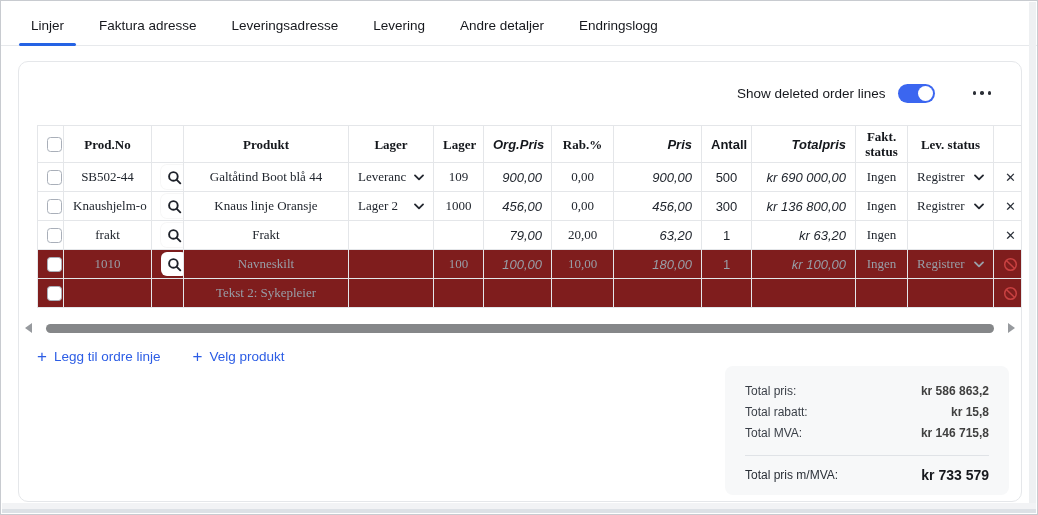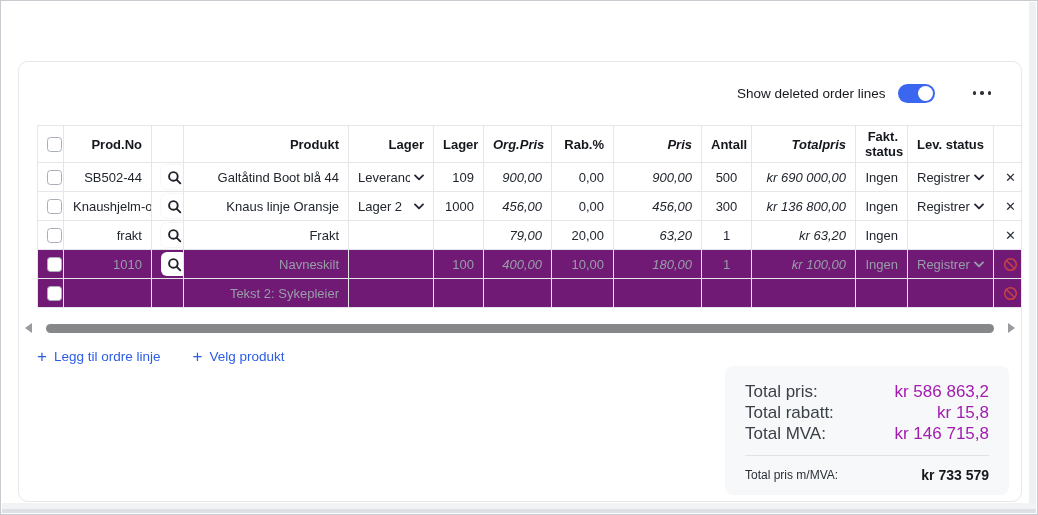--- a/index.html
+++ b/index.html
@@ -20,24 +20,24 @@
   .toggle-label { font-size:13.5px; color:#16181d; margin-right:12px; }
   .toggle { width:37px; height:19px; border-radius:10px; background:#3b66f0; position:relative; cursor:pointer; }
   .toggle .knob { position:absolute; top:2px; right:2px; width:15px; height:15px; border-radius:50%; background:#fff; }
   .dots { display:flex; gap:4px; margin-left:36px; cursor:pointer; padding:4px 2px; }
   .dots i { width:3.5px; height:3.5px; border-radius:50%; background:#2a2e35; }
 
   
   table { border-collapse:collapse; table-layout:fixed; width:984px; margin:21px 0 0 18px; font-size:13px; color:#21262e; }
   th, td { border:1px solid #e4e6e9; padding:0 9px; height:29px; overflow:hidden; white-space:nowrap; }
   th { height:37px; font-size:13px; font-weight:700; color:#14171c; white-space:normal; line-height:15px; }
-  tr.deleted td { background:#701a75; color:#989ea7; }
+  tr.deleted td { background:#7f1d1d; color:#989ea7; }
   td.al-r, th.al-r { text-align:right;font-style:italic; }
   td.al-c, th.al-c { text-align:center; }
-  td.al-l, th.al-l { text-align:right; }
+  td.al-l, th.al-l { text-align:center;font-family:Liberation Serif, serif; }
   .checkbox { width:15px; height:15px; border:1px solid #a9afb9; border-radius:3.5px; background:#fff; margin:0 auto; cursor:pointer; }
   .search-btn { width:26px; height:24px; background:#fff; border:none; border-radius:6px; display:flex; align-items:center; justify-content:center; cursor:pointer; box-shadow:0 0 0 1px rgba(0,0,0,0.03); }
   .sel { display:flex; align-items:center; justify-content:space-between; cursor:pointer; }
   .sel .sel-txt { overflow:hidden; white-space:nowrap; }
   .sel svg { flex:0 0 auto; margin-left:4px; }
   .x-btn { background:none; border:none; font-size:13px; color:#2a2f38; cursor:pointer; line-height:1; padding:2px; }
 
   
   .hscroll { display:flex; align-items:center; margin:15px 6px 0 6px; height:10px; }
   .arr { width:0; height:0; border-style:solid; cursor:pointer; }
@@ -46,38 +46,46 @@
   .track { flex:1; height:9px; position:relative; }
   .thumb { position:absolute; left:8px; right:8px; top:0; height:9px; background:#858789; border-radius:5px; cursor:grab; }
 
   
   .links { display:flex; gap:32px; margin:15px 0 0 18px; }
   .link { display:flex; align-items:center; gap:7px; color:#2c5de5; font-size:13.5px; font-weight:500; cursor:pointer; }
   .link .plus { font-size:17px; font-weight:400; line-height:1; }
 
   
   .totals { position:absolute; right:12px; top:304px; width:284px; background:#f7f8f9; border-radius:8px; padding:15px 20px 12px 20px; }
-  .t-row { display:flex; justify-content:space-between; line-height:21px; font-size:17px; }
+  .t-row { display:flex; justify-content:space-between; line-height:21px; font-size:12px; }
   .t-row .t-label { color:#3a3f47; }
-  .t-row .t-value { color:#a21caf; font-weight:400; }
+  .t-row .t-value { color:#404040; font-weight:700; }
   .t-div { border-top:1px solid #e0e3e7; margin:11px 0; }
   .t-grand { display:flex; justify-content:space-between; align-items:center; }
   .t-grand .t-label { font-size:12px; color:#2a2f37; }
   .t-grand .t-value { font-size:14px; font-weight:700; color:#16181d; }
 
   
   .v-strip { position:absolute; top:1px; bottom:11px; right:1px; width:7px; background:#eef0f2; }
   .b-strip1 { position:absolute; left:1px; right:1px; bottom:5px; height:6px; background:#f2f3f5; }
   .b-strip2 { position:absolute; left:1px; right:1px; bottom:1px; height:4px; background:#dde1e6; }
 </style>
 </head>
 <body>
 
 <div class="page">
 
+  <div class="tabs" id="tabs">
+      <div class="tab active">Linjer</div>
+      <div class="tab">Faktura adresse</div>
+      <div class="tab">Leveringsadresse</div>
+      <div class="tab">Levering</div>
+      <div class="tab">Andre detaljer</div>
+      <div class="tab">Endringslogg</div>
+    </div>
 
   <div class="card">
 
     <div class="toolbar">
       <span class="toggle-label">Show deleted order lines</span>
       <div class="toggle">
         <div class="knob"></div>
       </div>
       <div class="dots">
           <i></i>
@@ -236,21 +244,21 @@
               <button class="search-btn">
                 <svg width="15" height="15" viewBox="0 0 15 15">
                   <circle cx="6.4" cy="6.4" r="4.3" fill="none" stroke="#1d2129" stroke-width="1.9"></circle>
                   <line x1="9.8" y1="9.8" x2="13.3" y2="13.3" stroke="#1d2129" stroke-width="1.9" stroke-linecap="round"></line>
                 </svg>
               </button>
             </td>
             <td class="al-l">Navneskilt</td>
             <td class="al-l"></td>
             <td class="al-l">100</td>
-            <td class="al-r">400,00</td>
+            <td class="al-r">100,00</td>
             <td class="al-l">10,00</td>
             <td class="al-r">180,00</td>
             <td class="al-c">1</td>
             <td class="al-r">kr 100,00</td>
             <td class="al-l">Ingen</td>
             <td class="al-l">
               <div class="sel">
                 <span class="sel-txt">Registrer</span>
                 <svg width="10" height="7" viewBox="0 0 10 7">
                   <polyline points="1,1.4 5,5.4 9,1.4" fill="none" stroke="#9aa0a9" stroke-width="1.8" stroke-linecap="round" stroke-linejoin="round"></polyline>

